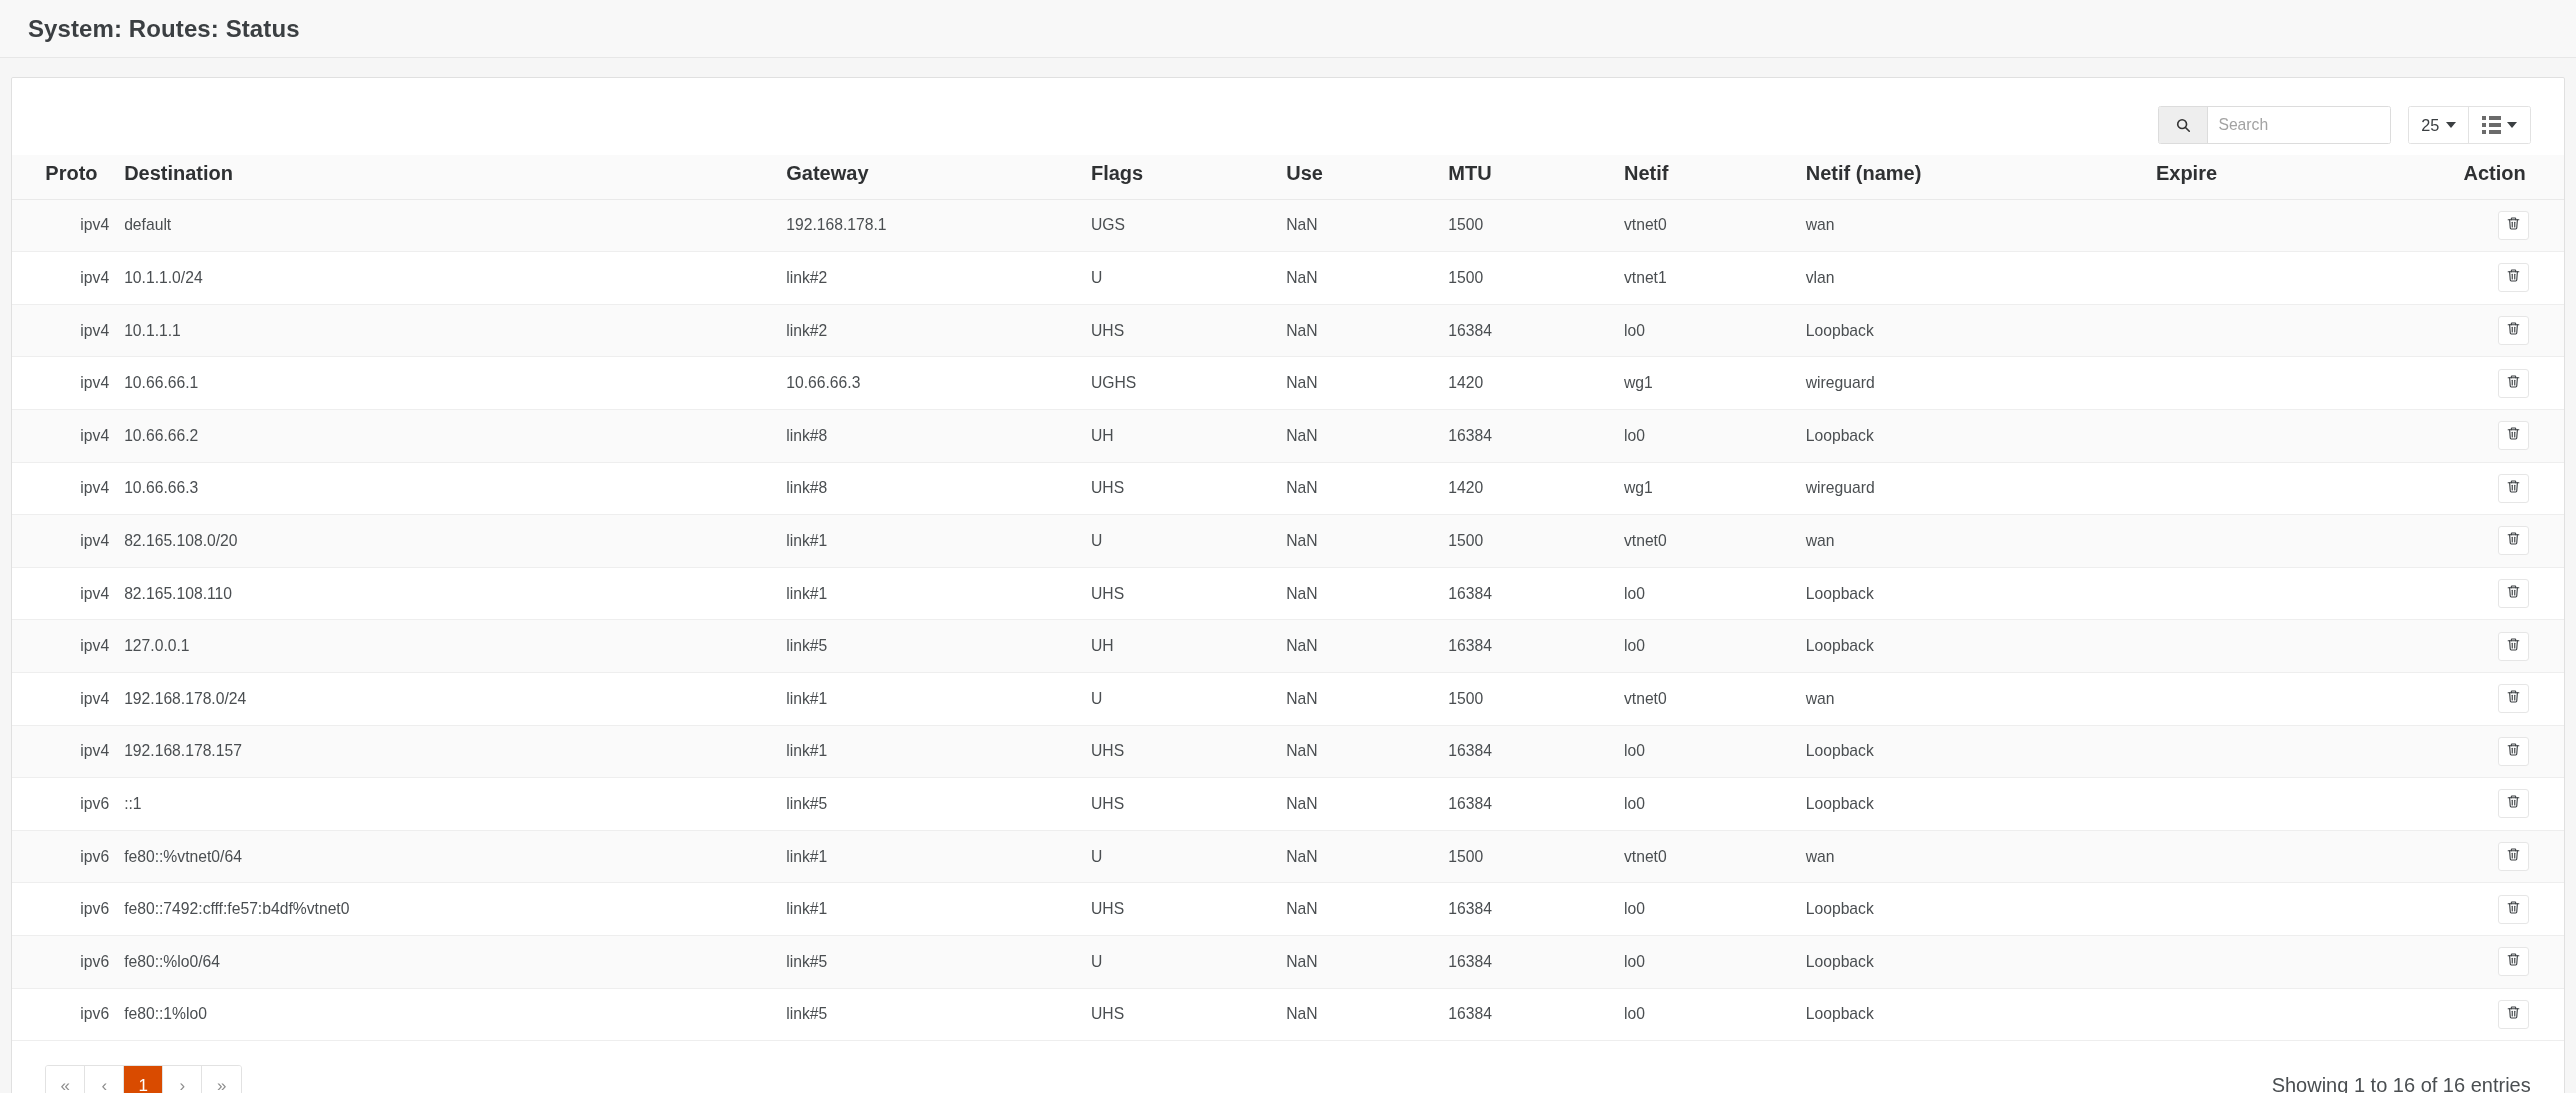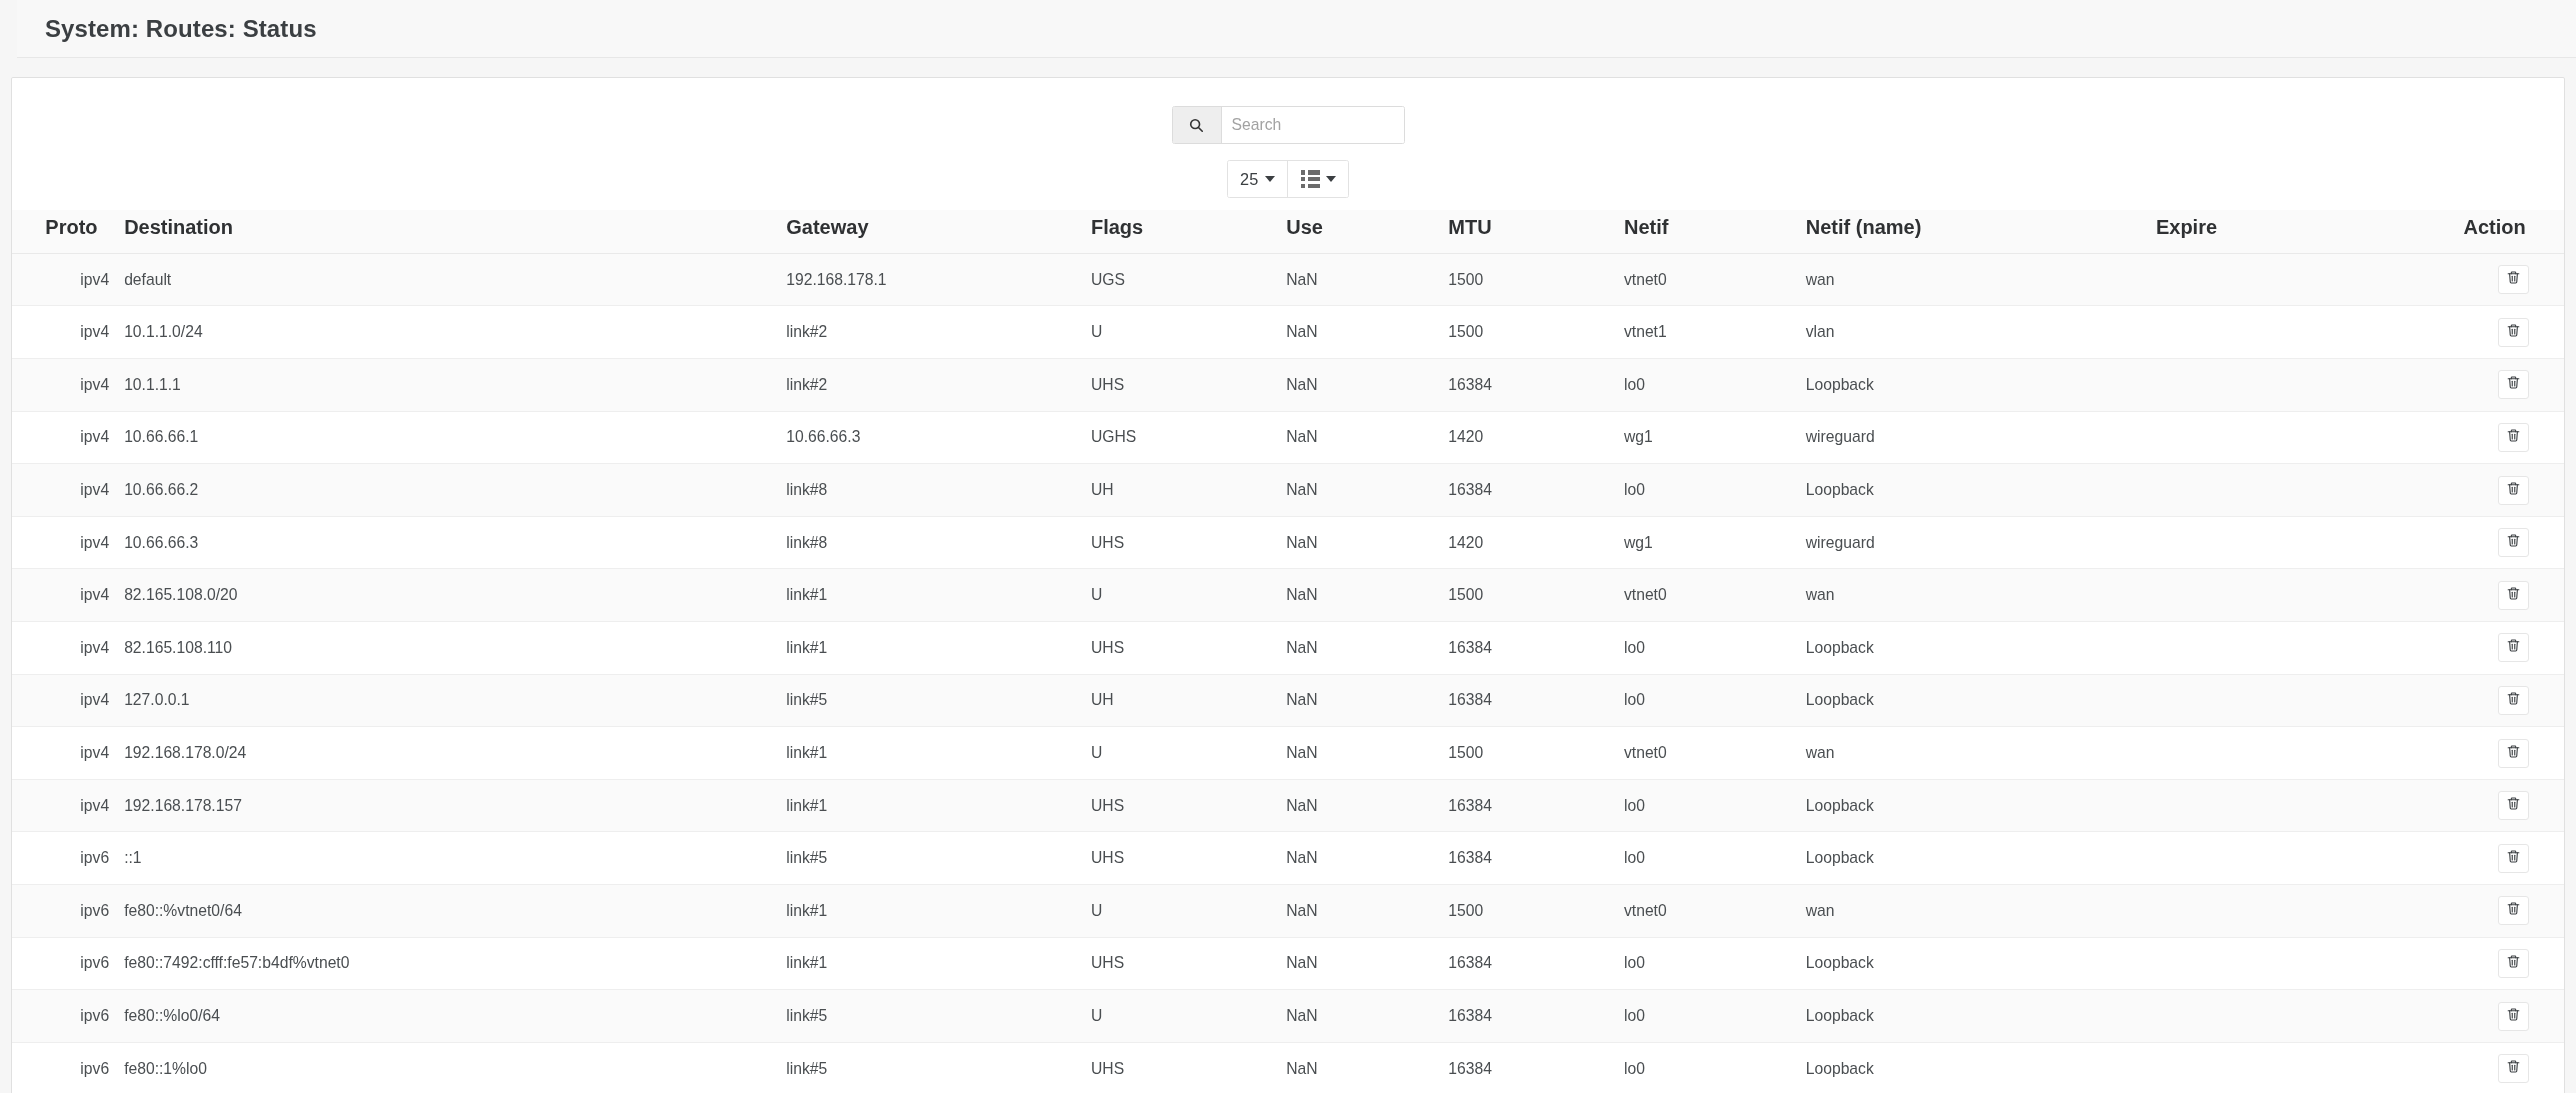--- a/index.html
+++ b/index.html
@@ -13,21 +13,20 @@
   }
 
   
   .page-header {
     height: 58px;
     background: #f8f8f8;
     display: flex;
     align-items: center;
     padding-left: 28px;
     border-bottom: 1.3px solid #e7e7e7;
-    margin-left: 17px;
   }
   .page-title {
     font-size: 24px;
     font-weight: bold;
     color: #3b3f42;
     letter-spacing: 0.1px;
   }
 
   
   .card {
@@ -37,21 +36,20 @@
     border-radius: 1.9px;
   }
 
   
   .toolbar {
     display: flex;
     justify-content: flex-end;
     align-items: center;
     padding: 28px 33px 11.3px 33px;
     gap: 16.3px;
-    flex-direction: column;
   }
   .search-group {
     display: flex;
     align-items: stretch;
     border: 1.3px solid #dcdcdc;
     border-radius: 2.5px;
     overflow: hidden;
     height: 38px;
   }
   .search-addon {

